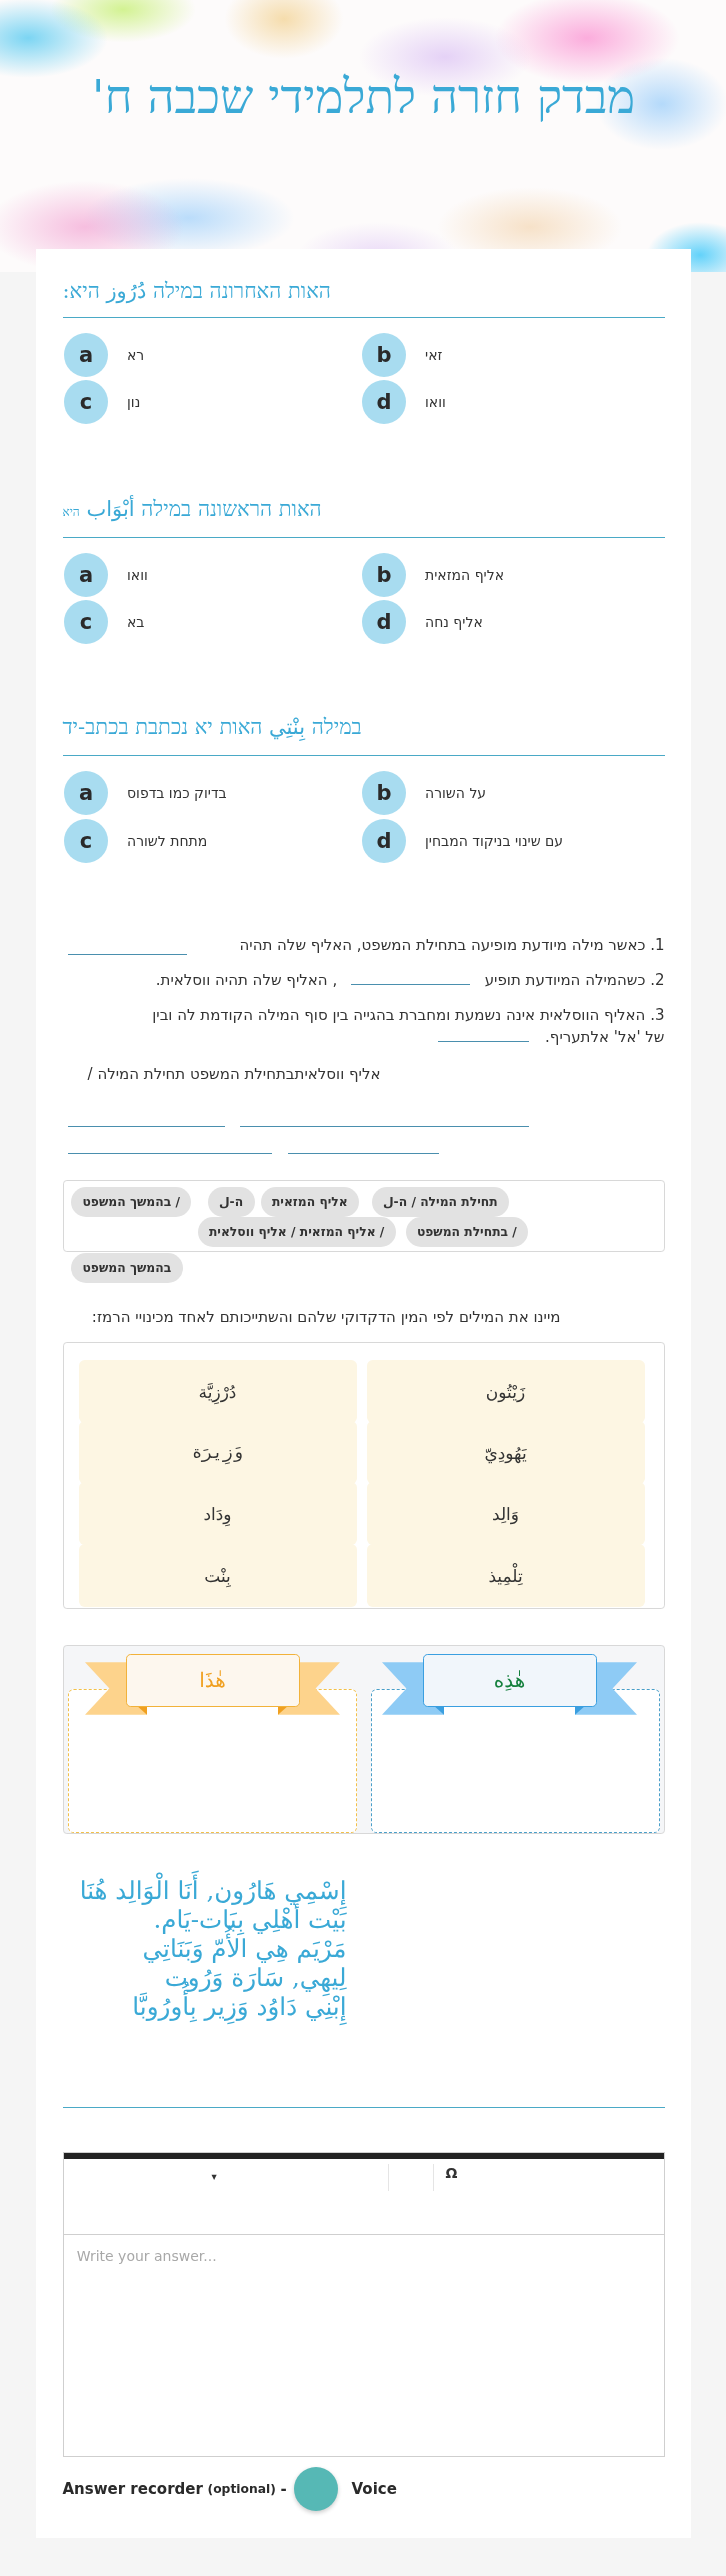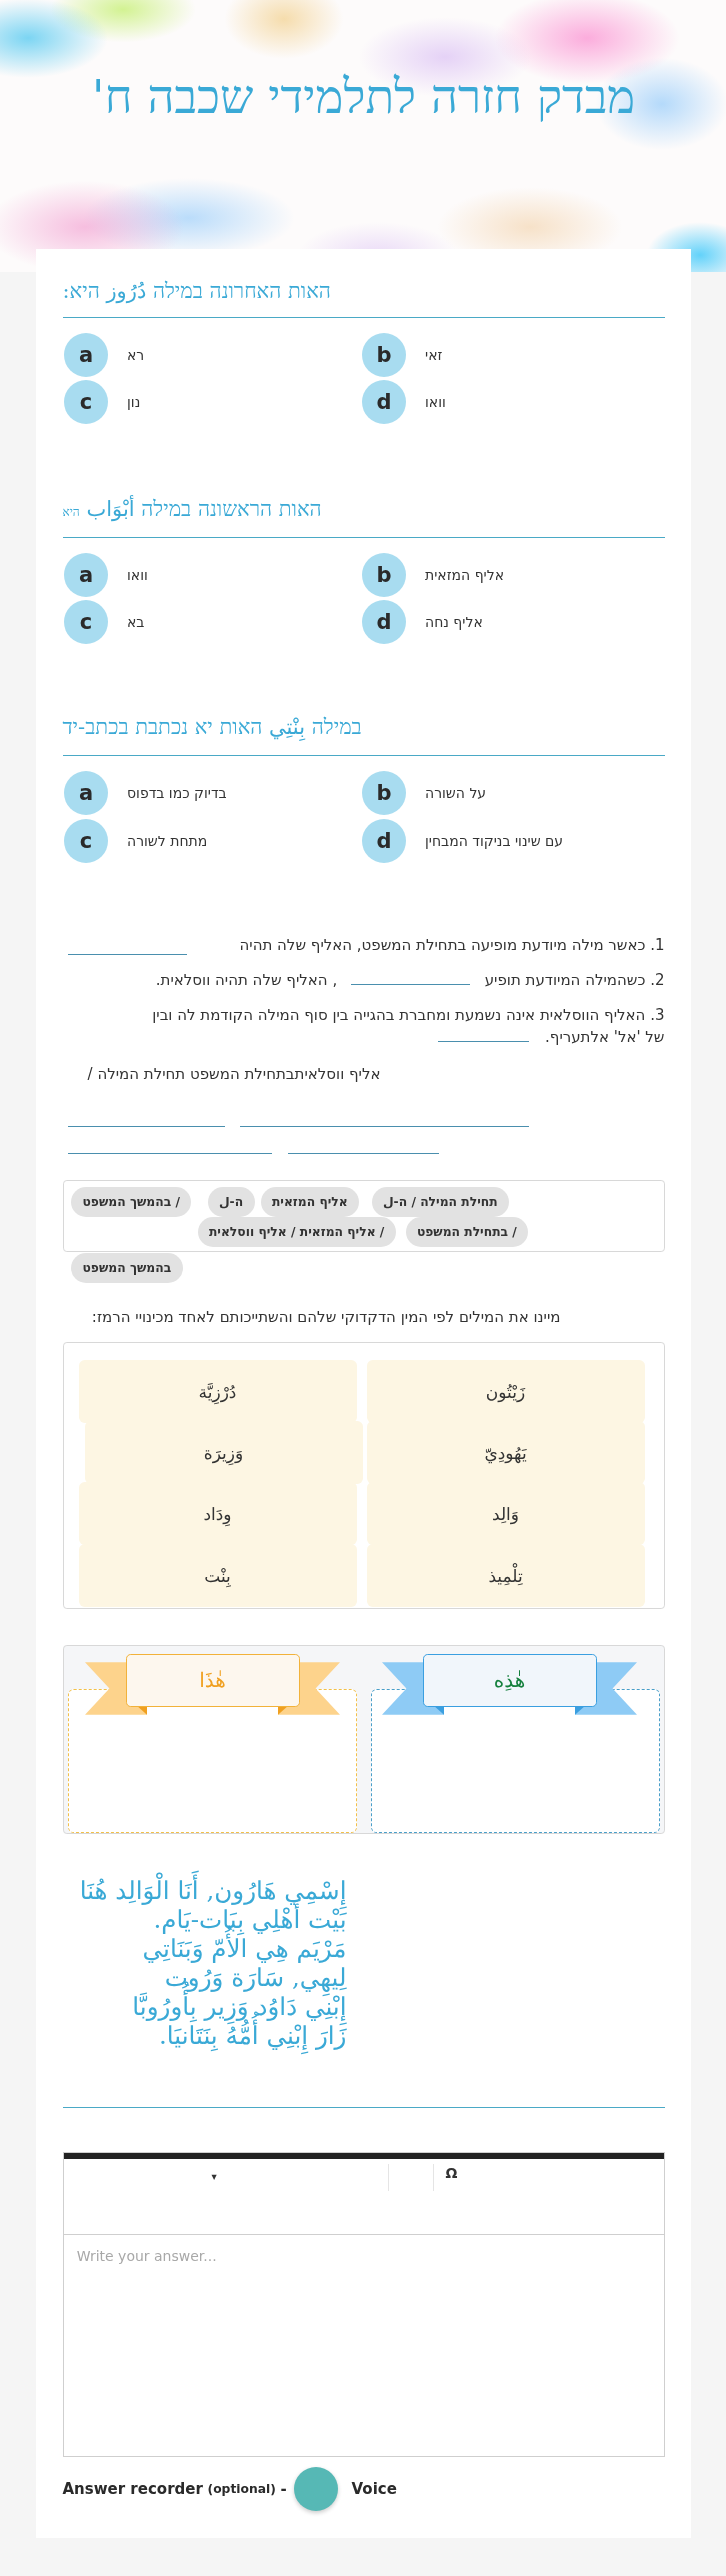--- a/index.html
+++ b/index.html
@@ -216,21 +216,21 @@
     <div class="chip" style="left:134px; top:36px;">/ אליף המזאית / אליף ווסלאית</div>
     <div class="chip" style="left:342px; top:36px;">/ בתחילת המשפט</div>
   </div>
 
   <div class="para" style="top:1058px; padding-right:104px;">
     <span>מיינו את המילים לפי המין הדקדוקי שלהם והשתייכותם לאחד מכינויי הרמז:</span>
   </div>
   <div class="sortbox">
     <div class="tile" style="left:15px; top:17px;">دُرْزِيَّة</div>
     <div class="tile" style="left:303px; top:17px;">زَيْتُون</div>
-    <div class="tile" style="left:21px; top:78px;">وَزِيرَة</div>
+    <div class="tile" style="left:15px; top:78px;font-family:Liberation Mono, monospace;">وَزِيرَة</div>
     <div class="tile" style="left:303px; top:78px;">يَهُودِيّ</div>
     <div class="tile" style="left:15px; top:139px;">وِدَاد</div>
     <div class="tile" style="left:303px; top:139px;">وَالِد</div>
     <div class="tile" style="left:303px; top:201px;">تِلْمِيذ</div>
     <div class="tile" style="left:15px; top:201px;">بِنْت</div>
   </div>
 
   <div class="dropbox">
 
     <div class="zone" style="left:4.7px; border-color:#f2c04a;"></div>
@@ -255,21 +255,20 @@
     </svg>
     <div class="banner" style="left:359px; border-color:#3b9fe0; background:#f1f6fb; color:#15803d;text-align:center;">هٰذِه</div>
   </div>
 
   <div class="arabic">
     <div>إِسْمِي هَارُون, أَنَا الْوَالِد هُنَا</div>
     <div>بَيْت أَهْلِي  بِبَات-يَام.</div>
     <div>مَرْيَم هِي الأُمّ وَبَنَاتِي</div>
     <div>لِيهِي, سَارَة  وَرُوت</div>
     <div>إِبْنِي دَاوُد وَزِير بِأُورُوبَّا</div>
-    <div>زَارَ إِبْنِي أُمُّهُ  بِنَتَانيَا.</div>
   </div>
 
   <div class="rule" style="top:1858px;"></div>
 
 
   <div class="editor" style="top:1903px;">
     <div class="topbar"></div>
     <div class="toolbar">
       <span style="position:absolute; left:148px; top:11.4px; font-size:10.4px; color:#333;">▾</span>
       <div style="position:absolute; left:324px; top:5.7px; width:0.9px; height:26.5px; background:#e5e5e5;"></div>

